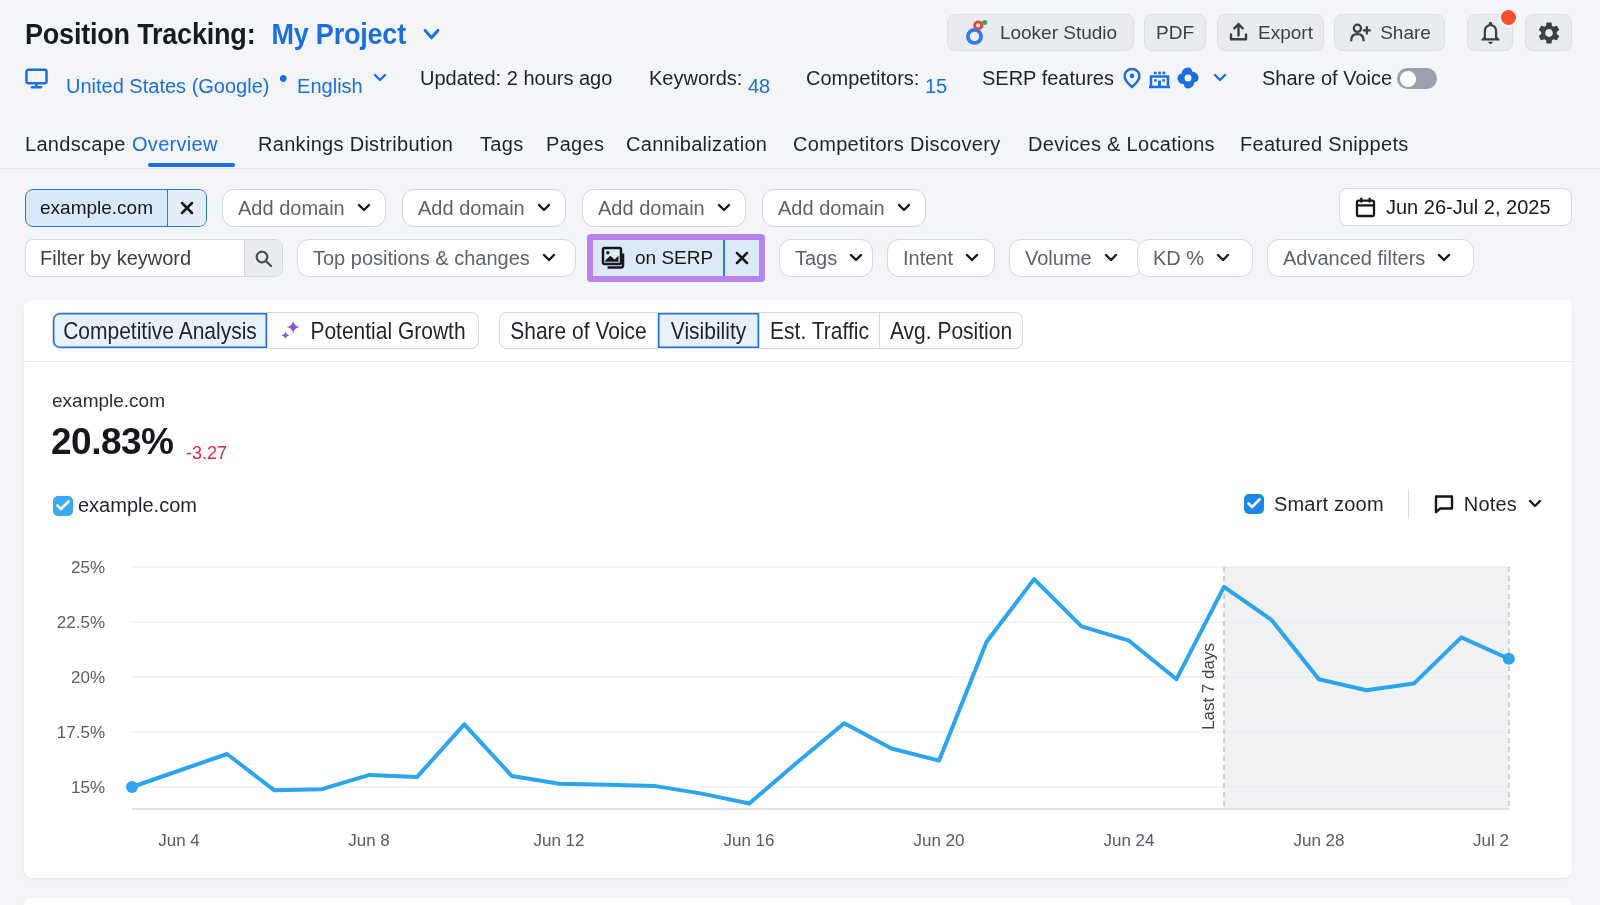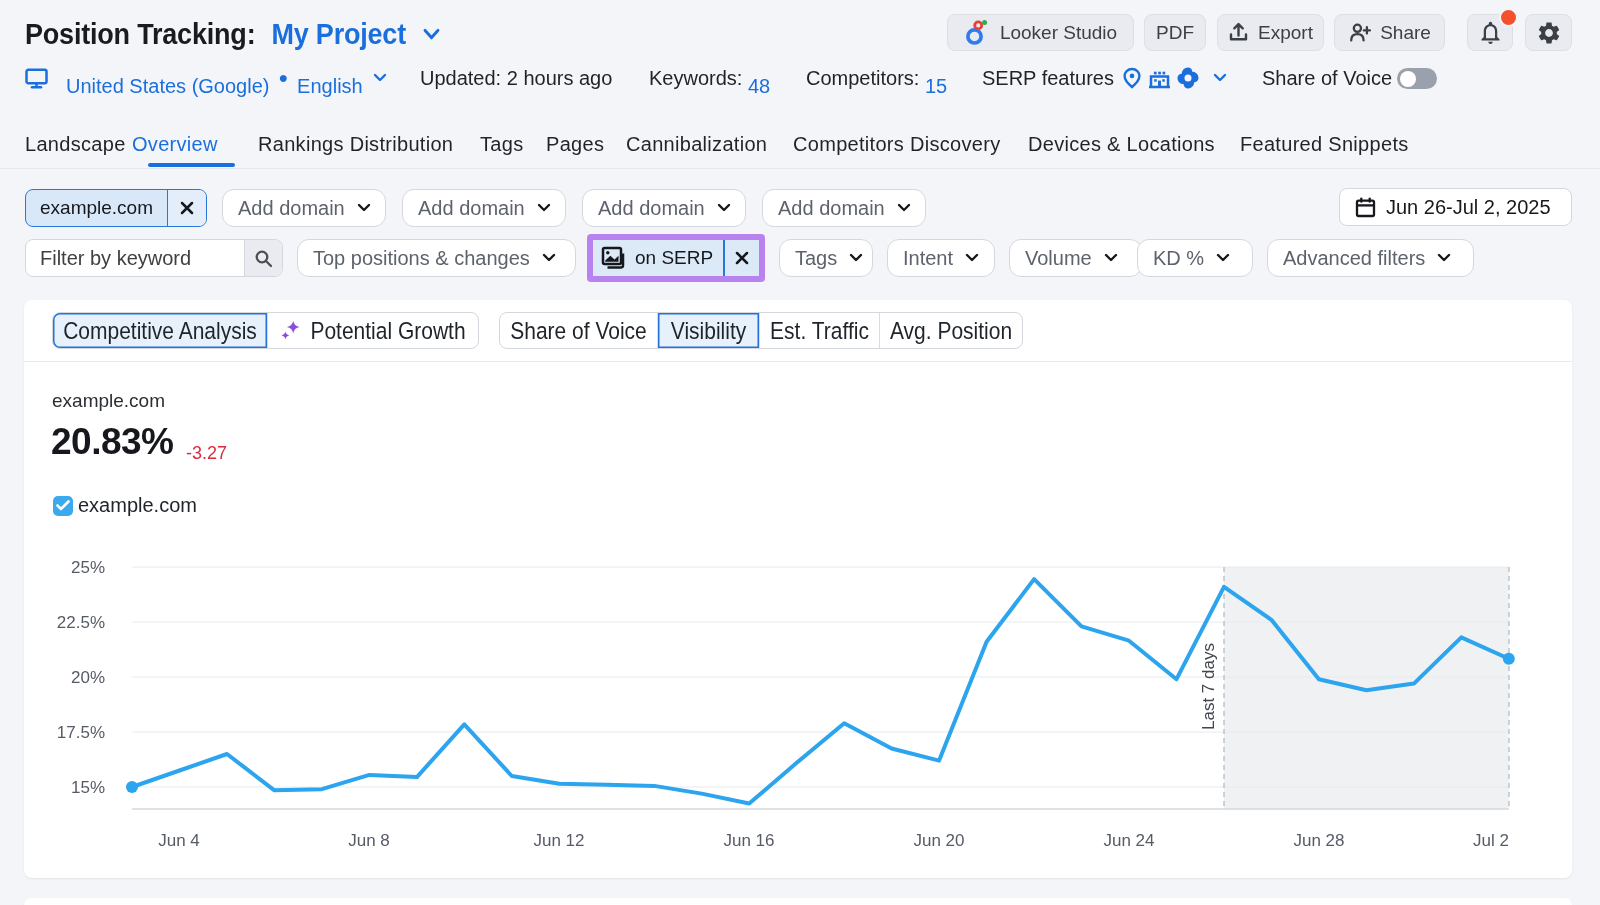--- a/index.html
+++ b/index.html
@@ -301,20 +301,36 @@
   <div id="mname">example.com</div>
   <div id="mval">20.83%</div>
   <div id="mdiff">-3.27</div>
   <div id="legend">
     <span class="cb" style="background:#3aa9ee;">
         <svg width="14" height="11" viewBox="0 0 14 11">
           <path d="M1.5 5.5 L5 9 L12.5 1.5" stroke="#fff" stroke-width="2.6" fill="none" stroke-linecap="round" stroke-linejoin="round"></path>
         </svg>
       </span>
     <span>example.com</span>
+  </div>
+  <div id="rightctl">
+    <span class="cb" style="background:#1b85e8;">
+        <svg width="14" height="11" viewBox="0 0 14 11">
+          <path d="M1.5 5.5 L5 9 L12.5 1.5" stroke="#fff" stroke-width="2.6" fill="none" stroke-linecap="round" stroke-linejoin="round"></path>
+        </svg>
+      </span>
+    <span style="margin-left:10px;">Smart zoom</span>
+    <span style="display:inline-block; width:1px; height:30px; background:#d9dce1; margin:0 24px;"></span>
+    <svg width="22" height="21" viewBox="0 0 22 21" style="margin-right:9px;">
+        <path d="M3 2.5 H19 V14.5 H7.2 L3 18.2 Z" fill="none" stroke="#16181d" stroke-width="2.4" stroke-linejoin="round"></path>
+      </svg>
+    <span>Notes</span>
+    <svg width="14" height="10" viewBox="0 0 14 10" style="margin-left:11px;">
+        <path d="M2 2 L7 7 L12 2" stroke="#16181d" stroke-width="2.4" fill="none" stroke-linecap="round" stroke-linejoin="round"></path>
+      </svg>
   </div>
 </div>
 
 <svg class="abs" style="left:0; top:545px;" width="1600" height="330" viewBox="0 0 1600 330">
   <rect x="1224" y="22" width="285" height="242" fill="#f0f1f3"></rect>
   <g stroke="#e8eaed" stroke-width="1">
     <line x1="132" y1="22" x2="1509" y2="22"></line>
     <line x1="132" y1="77" x2="1509" y2="77"></line>
     <line x1="132" y1="132" x2="1509" y2="132"></line>
     <line x1="132" y1="187" x2="1509" y2="187"></line>

